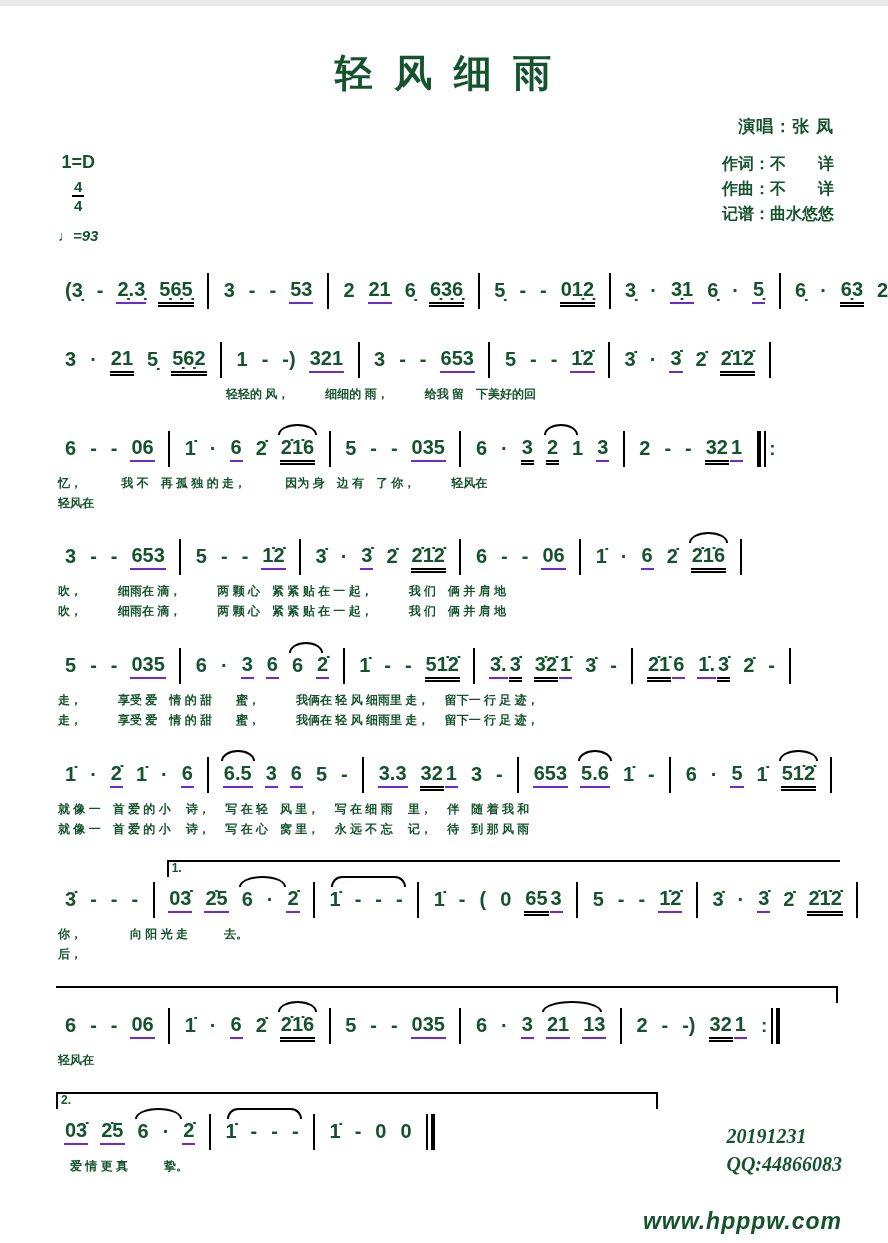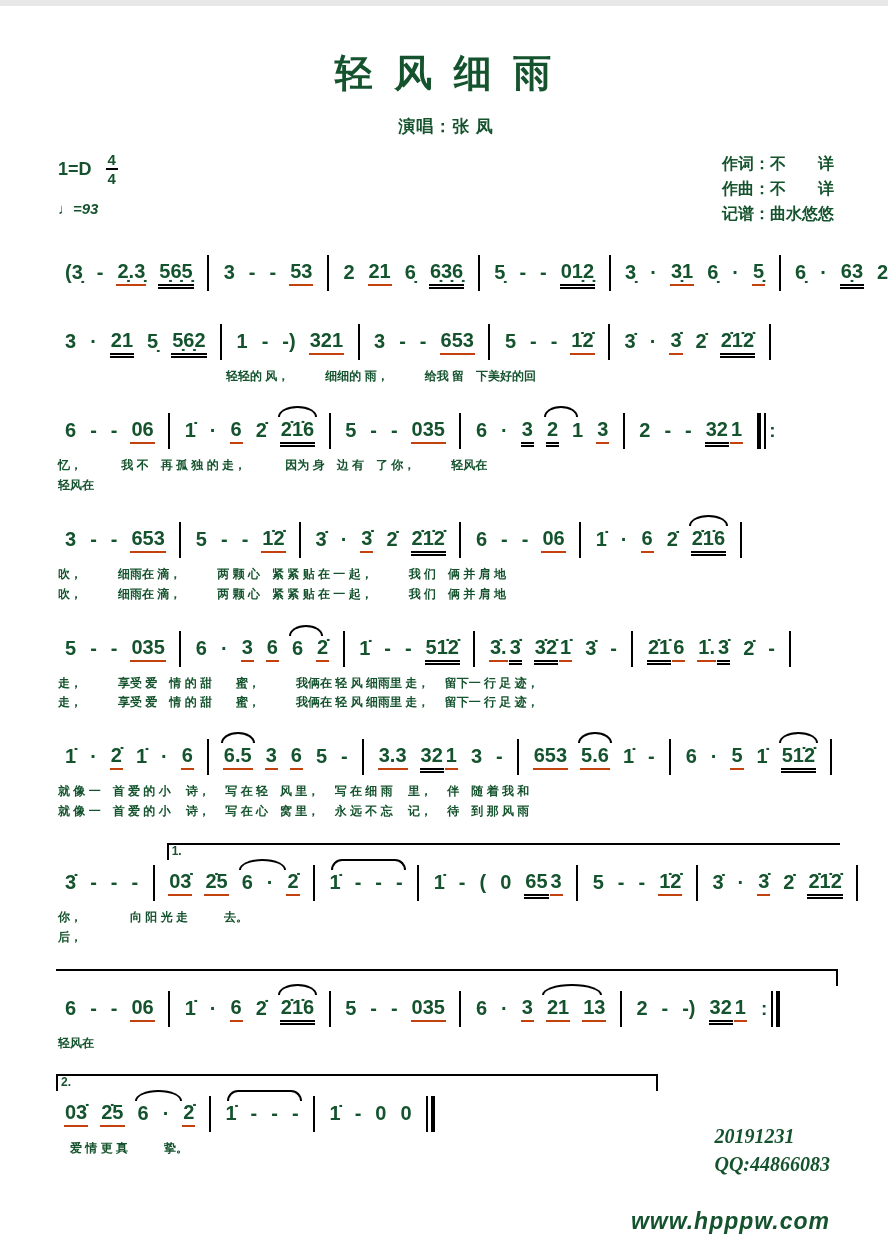--- a/index.html
+++ b/index.html
@@ -3,39 +3,39 @@
 <meta charset="utf-8">
 <style>
   html,body{margin:0;padding:0;background:#e8e8e8;}
   .page{width:888px;height:1243px;background:#ffffff;position:relative;margin:6px auto;
         color:#14532d;font-family:"Liberation Sans",sans-serif;overflow:hidden;}
   .sheet{padding:30px 54px 0 58px;}
 
   
   .title{text-align:center;font-size:38px;font-weight:bold;letter-spacing:6px;
          font-family:"Liberation Serif","DejaVu Serif",serif;margin-top:12px;}
-  .singer{text-align:center;font-size:17px;font-weight:bold;margin-top:16px;letter-spacing:1px;}
+  .singer{text-align:right;font-size:17px;font-weight:bold;margin-top:16px;letter-spacing:1px;}
   .info-row{display:flex;justify-content:space-between;align-items:flex-start;margin-top:14px;}
   .keyblock{font-size:18px;font-weight:bold;}
-  .keyline{display:flex;align-items:center;gap:14px;}
+  .keyline{display:flex;align-items:center;gap:6px;flex-direction:column;}
   .meter{display:inline-flex;flex-direction:column;align-items:center;font-size:15px;line-height:1;}
   .meter .mt{border-bottom:2px solid #000;padding:0 2px 1px;}
   .meter .mb{padding-top:1px;}
   .tempo{margin-top:14px;font-size:15px;font-weight:bold;font-style:italic;}
   .credits{font-size:16px;font-weight:600;line-height:1.55;text-align:left;}
 
   
   .score{margin-top:24px;}
   .system{position:relative;margin-bottom:23px;}
   .system.has-volta{padding-top:17px;}
   .notes-row{display:flex;align-items:center;height:46px;font-size:20px;font-weight:bold;
              white-space:nowrap;}
   .tok{position:relative;margin:0 6px;padding:0 1px 2px;line-height:1.1;}
   .tok.j{margin-left:-5px;}
-  .tok.u1{border-bottom:2px solid #c2410c;}
+  .tok.u1{border-bottom:2px solid #6d28d9;}
   .tok.u2{border-bottom:2px solid #000;}
   .tok.u2::after{content:"";position:absolute;left:0;right:0;bottom:-5px;border-bottom:2px solid #000;}
   .tok.dash{letter-spacing:0;}
   .tok.arc::before{content:"";position:absolute;top:-12px;height:9px;left:-2px;right:-2px;
                    border:2px solid #000;border-bottom:none;border-radius:50% 50% 0 0/100% 100% 0 0;}
   .tok.a2::before{width:230%;right:auto;left:-15%;}
   .tok.a3::before{width:330%;right:auto;left:-15%;}
   .tok.a5::before{width:540%;right:auto;left:20%;border-radius:12px 12px 0 0;}
   .barwrap{display:inline-flex;align-items:center;margin:0 6px;height:36px;}
   .bline{display:inline-block;width:2px;height:36px;background:#000;margin:0 1.5px;}
@@ -48,21 +48,21 @@
   .v-or{left:14%;right:-6px;border-left:2px solid #000;}
   .v-fc{left:-2px;right:-4px;border-right:2px solid #000;}
   .v-bx{left:-2px;width:77%;border-left:2px solid #000;border-right:2px solid #000;}
 
   
   .lyric{font-size:12px;font-weight:600;white-space:pre;margin-top:4px;line-height:1.32;
          font-family:"Liberation Sans","DejaVu Sans",sans-serif;}
   .lyric-r{text-align:left;padding-right:2px;}
 
   
-  .footer{position:absolute;right:58px;bottom:14px;text-align:right;}
+  .footer{position:absolute;right:46px;bottom:14px;text-align:right;}
   .stamp{font-family:"Liberation Serif","DejaVu Serif",serif;font-style:italic;font-weight:bold;
          font-size:20px;line-height:1.4;text-align:left;display:inline-block;}
   .website{font-family:"Liberation Sans",sans-serif;font-style:italic;font-weight:bold;
            font-size:23px;margin-top:30px;letter-spacing:1px;text-align:center;}
 </style>
 </head>
 <body>
 
 <div class="page">
   <div class="sheet">

